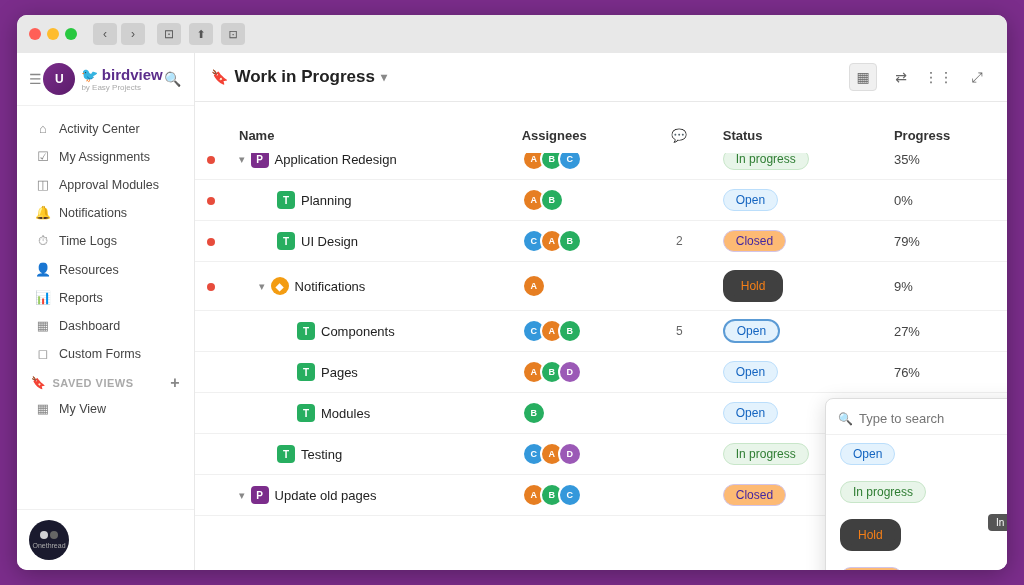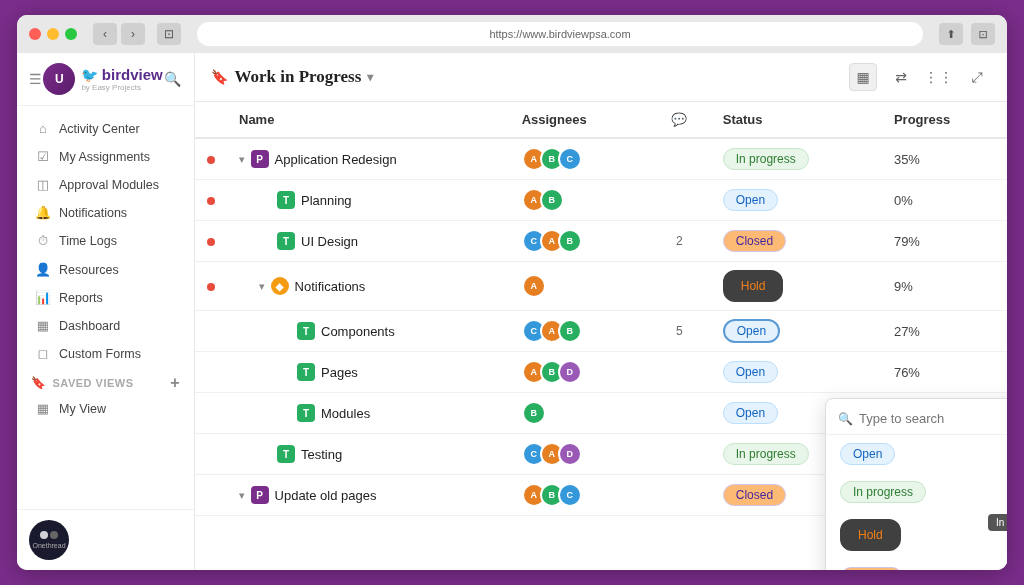--- a/index.html
+++ b/index.html
@@ -189,21 +189,21 @@
     }
     thead th {
       background: #fff;
       border-bottom: 2px solid #e8e8e8;
       padding: 10px 12px;
       text-align: left;
       font-weight: 600;
       color: #333;
       white-space: nowrap;
       position: sticky;
-      top: 0;
+      top: 16px;
       z-index: 5;
     }
     thead th.center { text-align: center; }
     tbody tr { border-bottom: 1px solid #f0f0f0; }
     td { padding: 8px 12px; vertical-align: middle; }
     .red-dot {
       width: 8px; height: 8px;
       border-radius: 50%; background: #e74c3c;
       display: inline-block;
     }
@@ -304,23 +304,20 @@
     <div class="traffic-lights">
       <div class="tl tl-red"></div>
       <div class="tl tl-yellow"></div>
       <div class="tl tl-green"></div>
     </div>
     <div class="nav-arrows">
       <div class="nav-btn">‹</div>
       <div class="nav-btn">›</div>
     </div>
     <div class="nav-btn" style="margin-left:4px;">⊡</div>
-    <div class="address-bar">
-      <span>https://www.birdviewpsa.com</span>
-    </div>
     <div class="browser-action-btn">⬆</div>
     <div class="browser-action-btn">⊡</div>
   </div>
 
   <div class="app-body">
 
     <div class="sidebar">
       <div class="sidebar-header">
         <div class="sidebar-icons">
           <span class="sidebar-icon-btn">☰</span>
@@ -398,21 +395,21 @@
           <span style="font-size:7px;color:#aaa;margin-top:2px;">Onethread</span>
         </div>
       </div>
     </div>
 
     <div class="main-content">
 
       <div class="toolbar">
         <div class="toolbar-title">
           <span style="font-size:14px;color:#666;">🔖</span>
-          <span style="font-size:17px;font-weight:600;font-family:Liberation Serif, serif;">Work in Progress</span>
+          <span style="font-size:17px;font-weight:600;">Work in Progress</span>
           <span style="font-size:12px;color:#888;">▾</span>
         </div>
         <div style="flex:1;"></div>
         <div class="toolbar-btn active">▦</div>
         <div class="toolbar-btn">⇄</div>
         <div class="toolbar-btn" style="letter-spacing:1px;">⋮⋮</div>
         <div class="toolbar-btn">⤢</div>
       </div>
 
       <div class="table-container">

